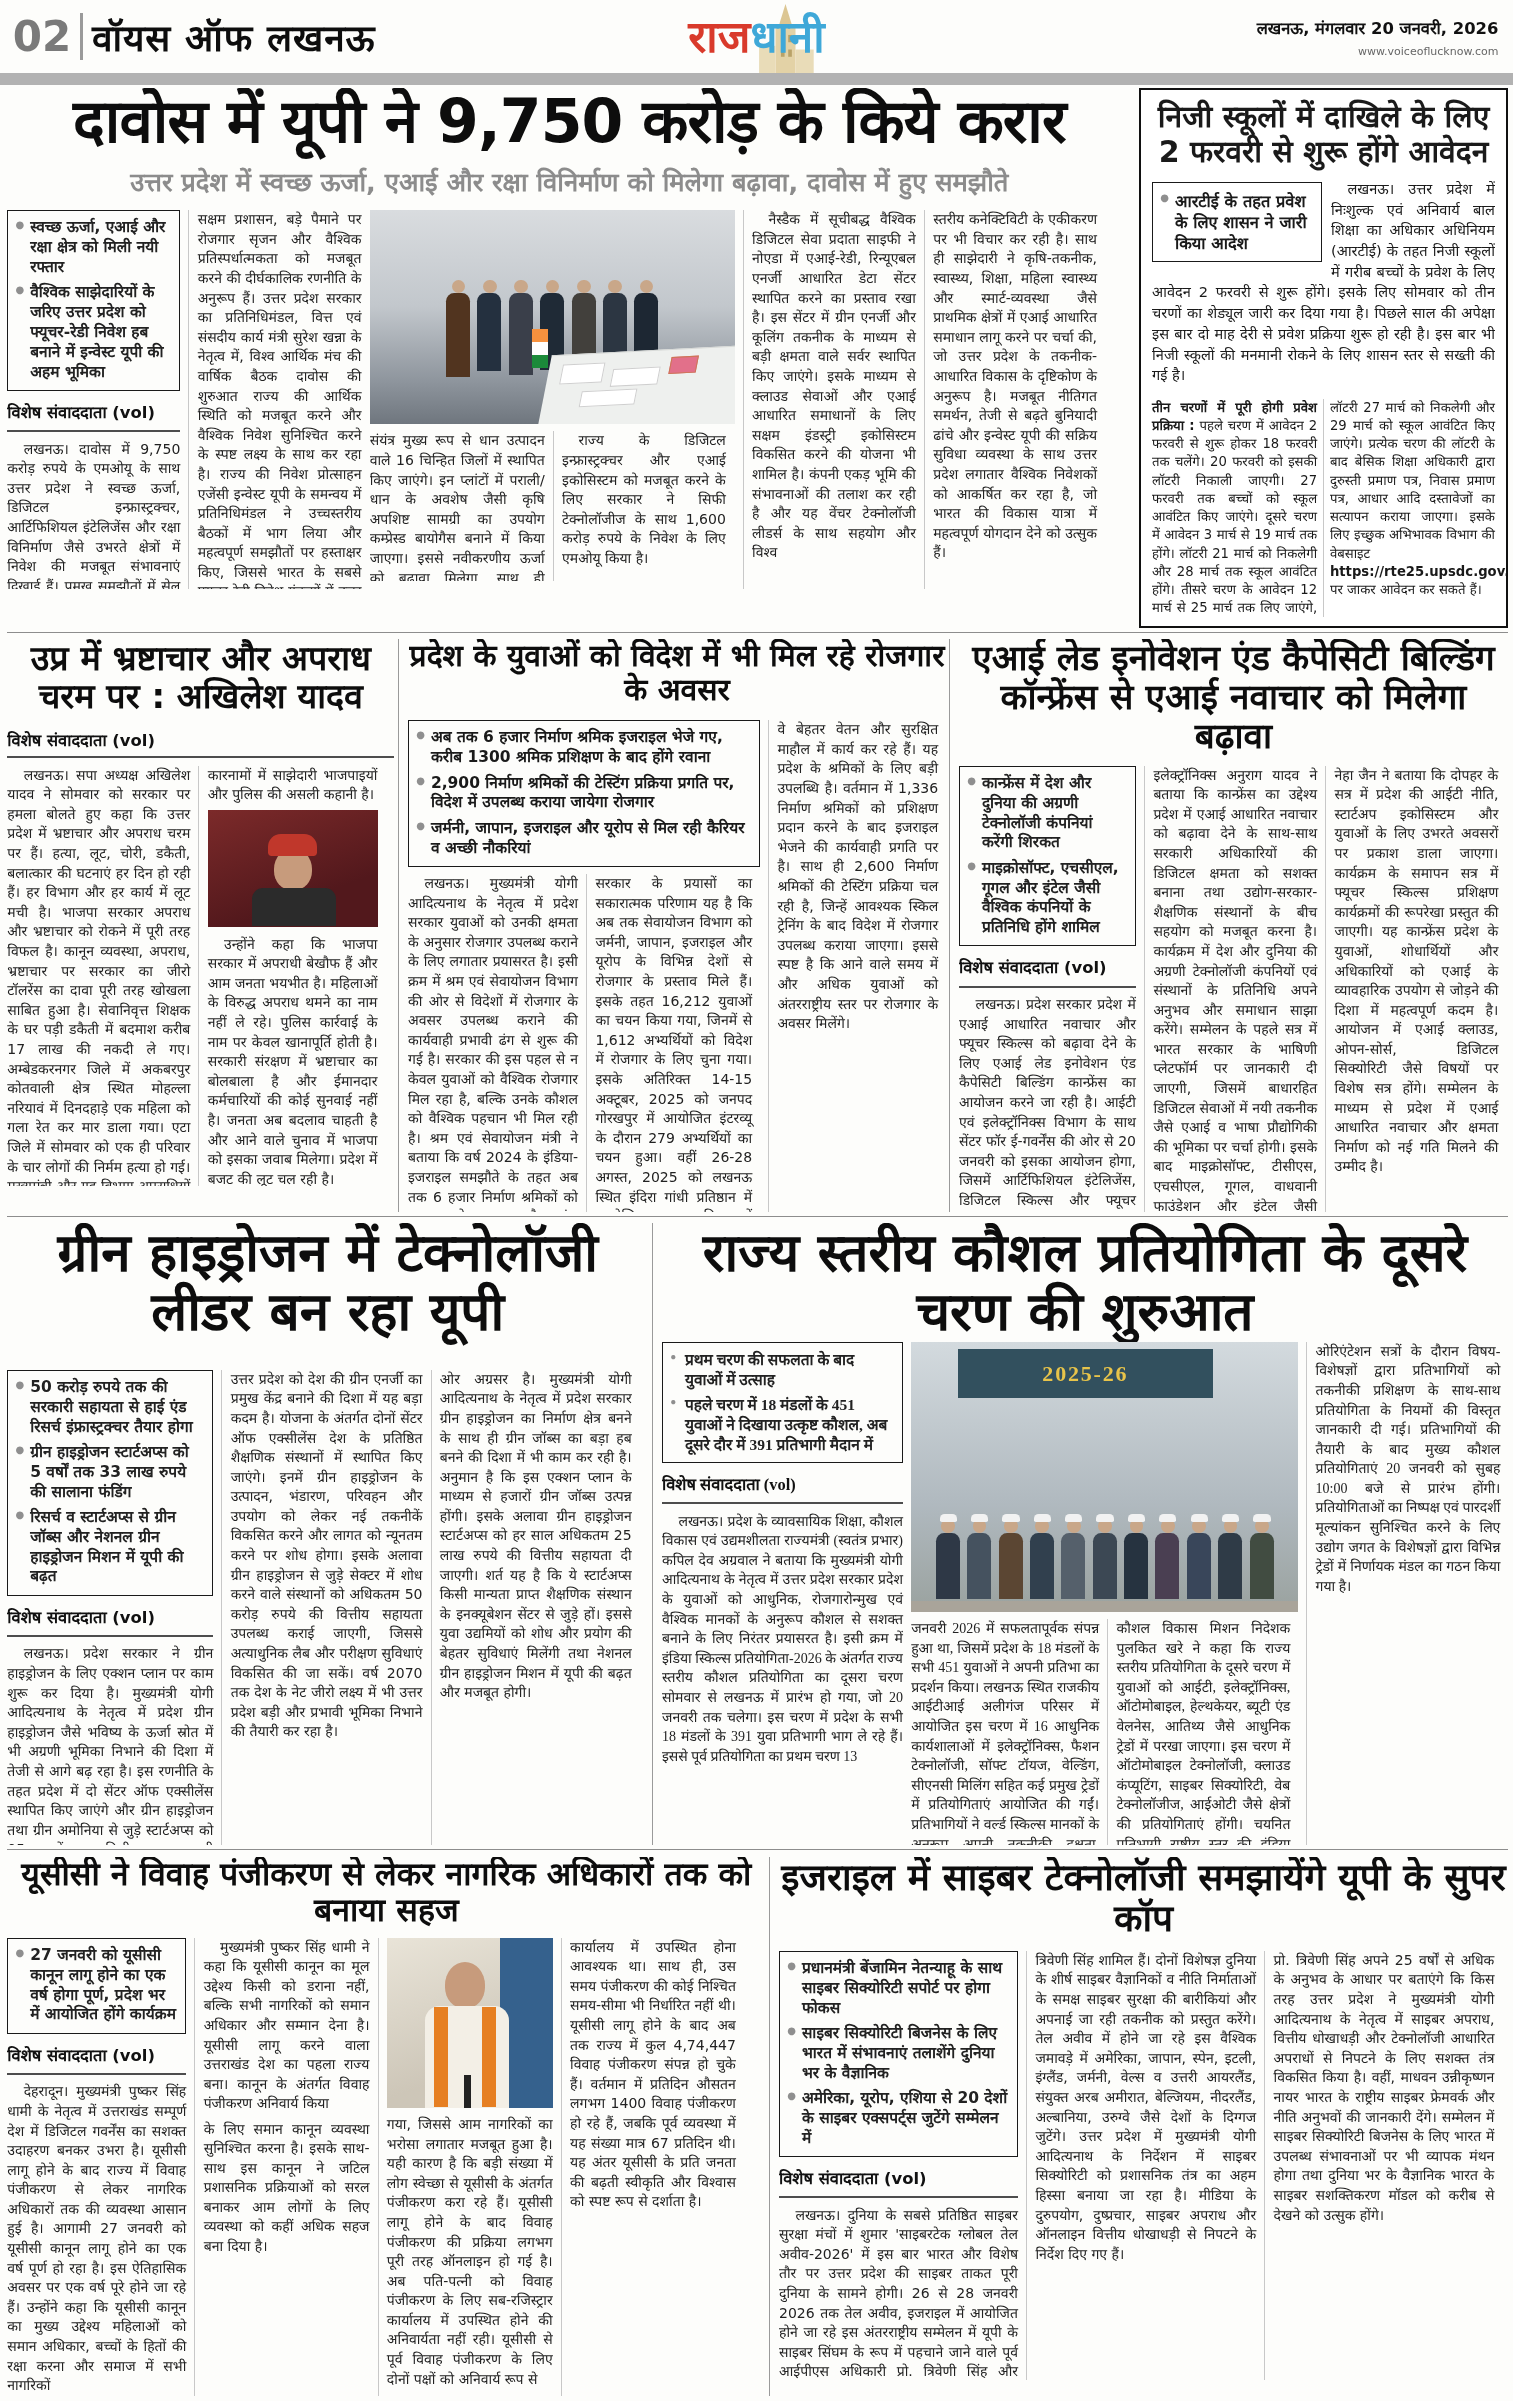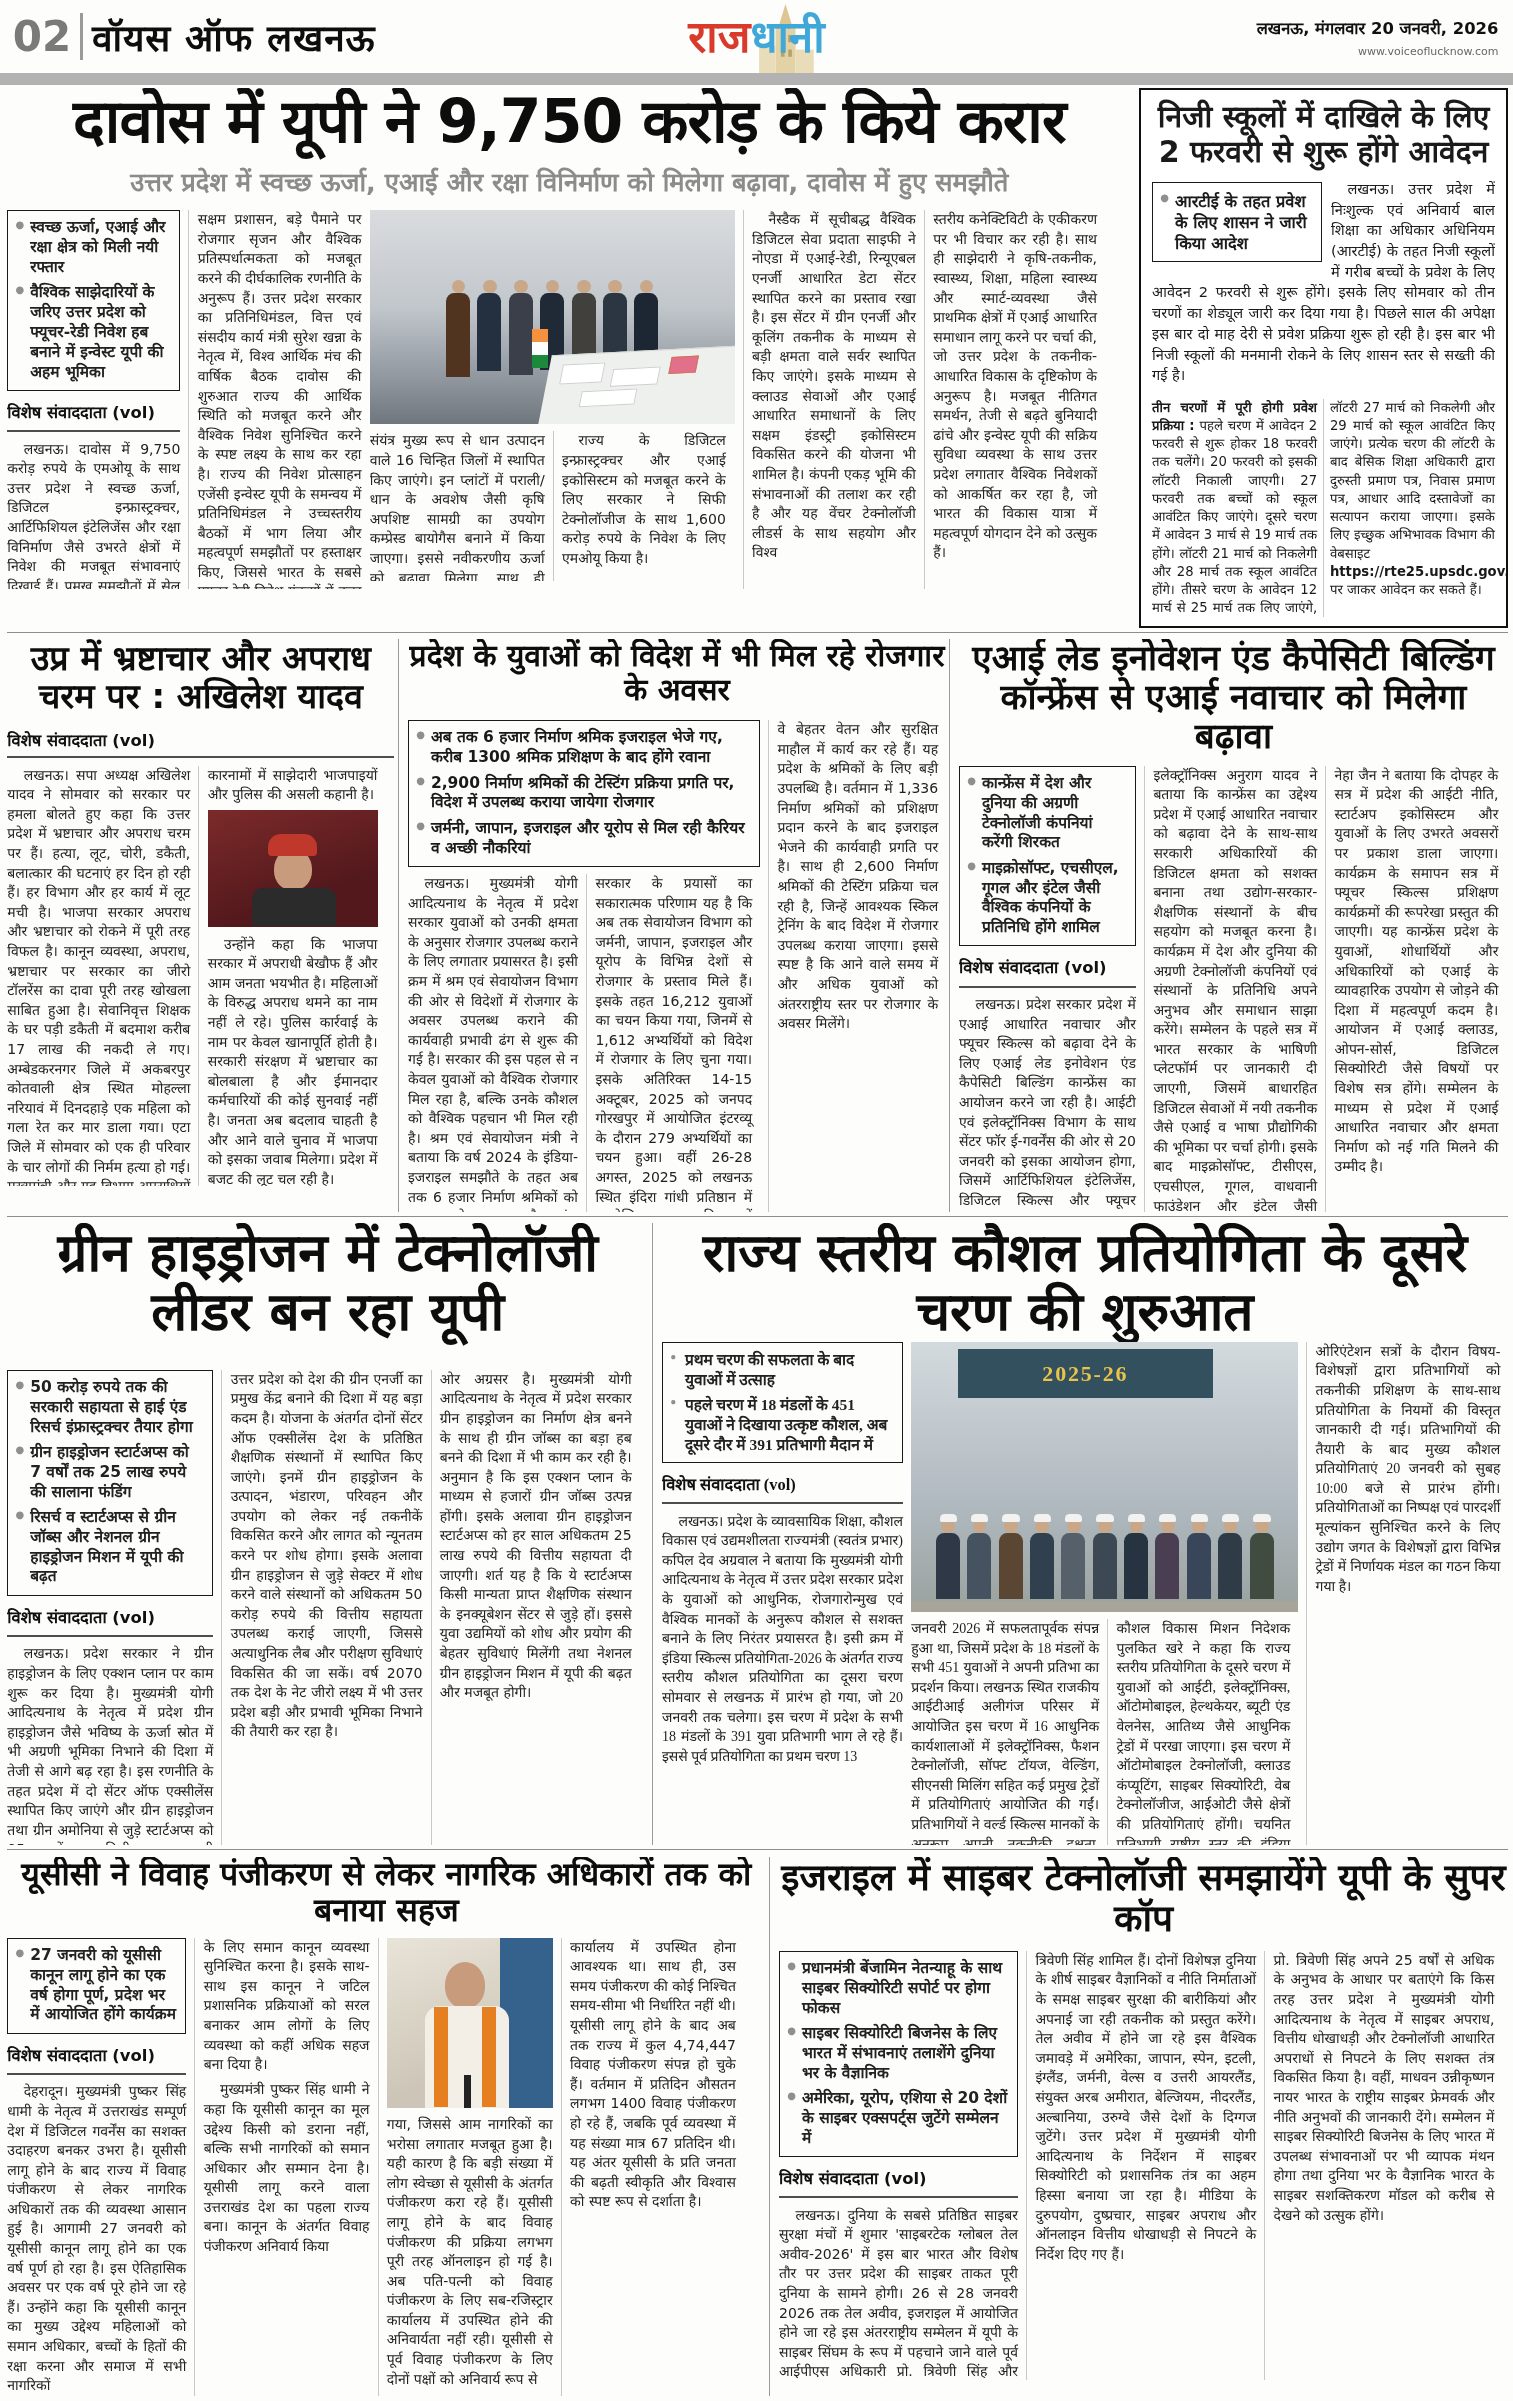--- a/index.html
+++ b/index.html
@@ -235,21 +235,21 @@
   </article>
 
   <div class="hrule" style="top:1216px;"></div>
 
   <article class="article" style="left:7.3px; top:1223px; width:641px; height:622px;">
     <h2 class="hl hl-l">ग्रीन हाइड्रोजन में टेक्नोलॉजी लीडर बन रहा यूपी</h2>
     <div class="cols" style="margin-top:28px; height:555px; overflow:hidden;">
       <div class="col" style="width:206px;">
         <ul class="bbox">
           <li>50 करोड़ रुपये तक की सरकारी सहायता से हाई एंड रिसर्च इंफ्रास्ट्रक्चर तैयार होगा</li>
-          <li>ग्रीन हाइड्रोजन स्टार्टअप्स को 7 वर्षों तक 25 लाख रुपये की सालाना फंडिंग</li>
+          <li>ग्रीन हाइड्रोजन स्टार्टअप्स को 5 वर्षों तक 33 लाख रुपये की सालाना फंडिंग</li>
           <li>रिसर्च व स्टार्टअप्स से ग्रीन जॉब्स और नेशनल ग्रीन हाइड्रोजन मिशन में यूपी की बढ़त</li>
         </ul>
         <div class="byline">विशेष संवाददाता (vol)</div>
         <p class="body">लखनऊ। प्रदेश सरकार ने ग्रीन हाइड्रोजन के लिए एक्शन प्लान पर काम शुरू कर दिया है। मुख्यमंत्री योगी आदित्यनाथ के नेतृत्व में प्रदेश ग्रीन हाइड्रोजन जैसे भविष्य के ऊर्जा स्रोत में भी अग्रणी भूमिका निभाने की दिशा में तेजी से आगे बढ़ रहा है। इस रणनीति के तहत प्रदेश में दो सेंटर ऑफ एक्सीलेंस स्थापित किए जाएंगे और ग्रीन हाइड्रोजन तथा ग्रीन अमोनिया से जुड़े स्टार्टअप्स को 05 सालों तक वित्तीय सहायता दी जाएगी। सरकार का लक्ष्य है कि इन सेंटर्स के जरिए शोध को बढ़ावा मिले और प्रदेश नेशनल ग्रीन हाइड्रोजन मिशन में अग्रणी भूमिका निभाए।</p>
       </div>
       <div class="col vr" style="width:201px;">
         <p class="body noind">उत्तर प्रदेश को देश की ग्रीन एनर्जी का प्रमुख केंद्र बनाने की दिशा में यह बड़ा कदम है। योजना के अंतर्गत दोनों सेंटर ऑफ एक्सीलेंस देश के प्रतिष्ठित शैक्षणिक संस्थानों में स्थापित किए जाएंगे। इनमें ग्रीन हाइड्रोजन के उत्पादन, भंडारण, परिवहन और उपयोग को लेकर नई तकनीकें विकसित करने और लागत को न्यूनतम करने पर शोध होगा। इसके अलावा ग्रीन हाइड्रोजन से जुड़े सेक्टर में शोध करने वाले संस्थानों को अधिकतम 50 करोड़ रुपये की वित्तीय सहायता उपलब्ध कराई जाएगी, जिससे अत्याधुनिक लैब और परीक्षण सुविधाएं विकसित की जा सकें। वर्ष 2070 तक देश के नेट जीरो लक्ष्य में भी उत्तर प्रदेश बड़ी और प्रभावी भूमिका निभाने की तैयारी कर रहा है।</p>
       </div>
       <div class="col vr" style="width:201px;">
         <p class="body noind">ओर अग्रसर है। मुख्यमंत्री योगी आदित्यनाथ के नेतृत्व में प्रदेश सरकार ग्रीन हाइड्रोजन का निर्माण क्षेत्र बनने के साथ ही ग्रीन जॉब्स का बड़ा हब बनने की दिशा में भी काम कर रही है। अनुमान है कि इस एक्शन प्लान के माध्यम से हजारों ग्रीन जॉब्स उत्पन्न होंगी। इसके अलावा ग्रीन हाइड्रोजन स्टार्टअप्स को हर साल अधिकतम 25 लाख रुपये की वित्तीय सहायता दी जाएगी। शर्त यह है कि ये स्टार्टअप्स किसी मान्यता प्राप्त शैक्षणिक संस्थान के इनक्यूबेशन सेंटर से जुड़े हों। इससे युवा उद्यमियों को शोध और प्रयोग की बेहतर सुविधाएं मिलेंगी तथा नेशनल ग्रीन हाइड्रोजन मिशन में यूपी की बढ़त और मजबूत होगी।</p>
@@ -309,22 +309,22 @@
     <h2 class="hl" style="font-size:32px;">यूसीसी ने विवाह पंजीकरण से लेकर नागरिक अधिकारों तक को बनाया सहज</h2>
     <div class="cols" style="margin-top:9px; height:484px; overflow:hidden;">
       <div class="col" style="width:179px;">
         <ul class="bbox">
           <li>27 जनवरी को यूसीसी कानून लागू होने का एक वर्ष होगा पूर्ण, प्रदेश भर में आयोजित होंगे कार्यक्रम</li>
         </ul>
         <div class="byline">विशेष संवाददाता (vol)</div>
         <p class="body">देहरादून। मुख्यमंत्री पुष्कर सिंह धामी के नेतृत्व में उत्तराखंड सम्पूर्ण देश में डिजिटल गवर्नेंस का सशक्त उदाहरण बनकर उभरा है। यूसीसी लागू होने के बाद राज्य में विवाह पंजीकरण से लेकर नागरिक अधिकारों तक की व्यवस्था आसान हुई है। आगामी 27 जनवरी को यूसीसी कानून लागू होने का एक वर्ष पूर्ण हो रहा है। इस ऐतिहासिक अवसर पर एक वर्ष पूरे होने जा रहे हैं। उन्होंने कहा कि यूसीसी कानून का मुख्य उद्देश्य महिलाओं को समान अधिकार, बच्चों के हितों की रक्षा करना और समाज में सभी नागरिकों</p>
       </div>
       <div class="col vr" style="width:175px;">
+        <p class="body">मुख्यमंत्री पुष्कर सिंह धामी ने कहा कि यूसीसी कानून का मूल उद्देश्य किसी को डराना नहीं, बल्कि सभी नागरिकों को समान अधिकार और सम्मान देना है। यूसीसी लागू करने वाला उत्तराखंड देश का पहला राज्य बना। कानून के अंतर्गत विवाह पंजीकरण अनिवार्य किया</p>
         <p class="body noind">के लिए समान कानून व्यवस्था सुनिश्चित करना है। इसके साथ-साथ इस कानून ने जटिल प्रशासनिक प्रक्रियाओं को सरल बनाकर आम लोगों के लिए व्यवस्था को कहीं अधिक सहज बना दिया है।</p>
-        <p class="body">मुख्यमंत्री पुष्कर सिंह धामी ने कहा कि यूसीसी कानून का मूल उद्देश्य किसी को डराना नहीं, बल्कि सभी नागरिकों को समान अधिकार और सम्मान देना है। यूसीसी लागू करने वाला उत्तराखंड देश का पहला राज्य बना। कानून के अंतर्गत विवाह पंजीकरण अनिवार्य किया</p>
       </div>
       <div class="col vr" style="width:175px;">
         <div class="photo" style="width:166px; height:170px; background:linear-gradient(160deg,#e9e4d8,#cdc6b8 70%); margin-bottom:7.3px;">
           <span style="position:absolute; right:0; top:0; width:53px; height:100%; background:#35618d;"></span>
           <span style="position:absolute; left:58px; top:24px; width:40px; height:46px; border-radius:50% 50% 45% 45%; background:#c79b7c;"></span>
           <span style="position:absolute; left:38px; top:68px; width:84px; height:102px; border-radius:14.6px 14.6px 0 0; background:#f3efe6;"></span>
           <span style="position:absolute; left:47px; top:69px; width:14.6px; height:100px; background:#e67f22;"></span>
           <span style="position:absolute; left:95px; top:69px; width:14.6px; height:100px; background:#e67f22;"></span>
           <span style="position:absolute; left:77px; top:137px; width:7.3px; height:33px; background:#222;"></span>
         </div>

